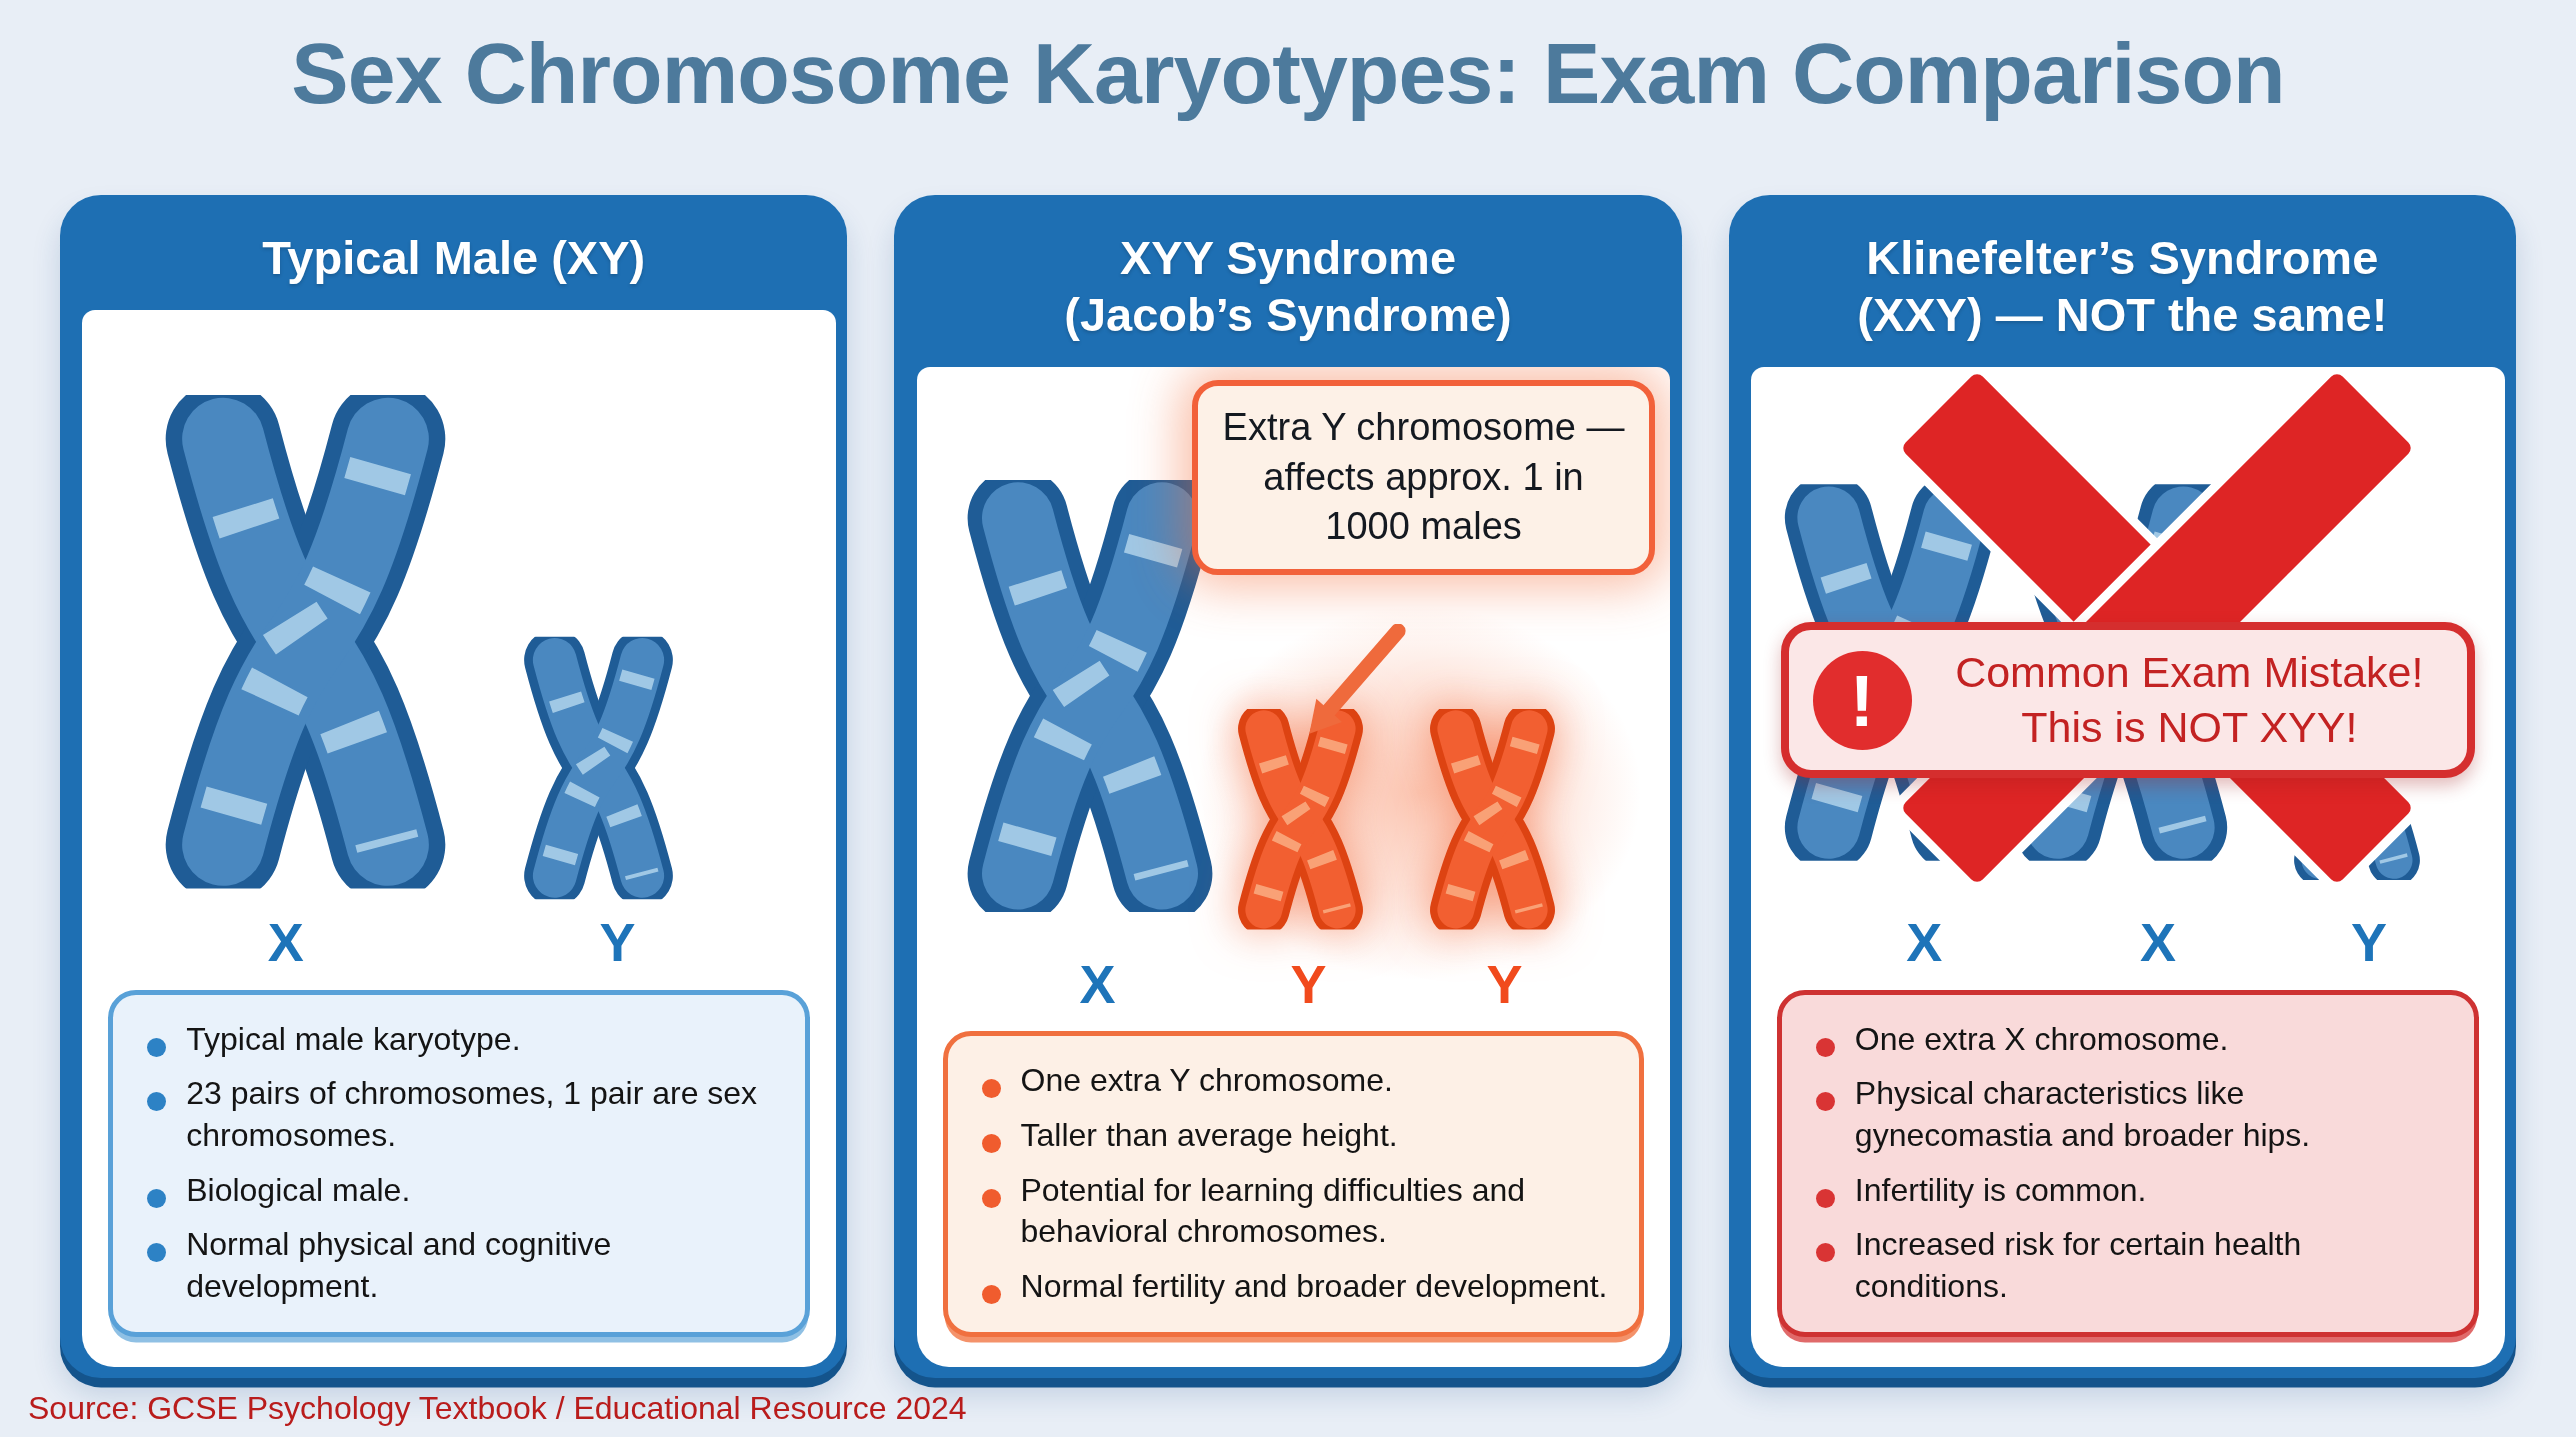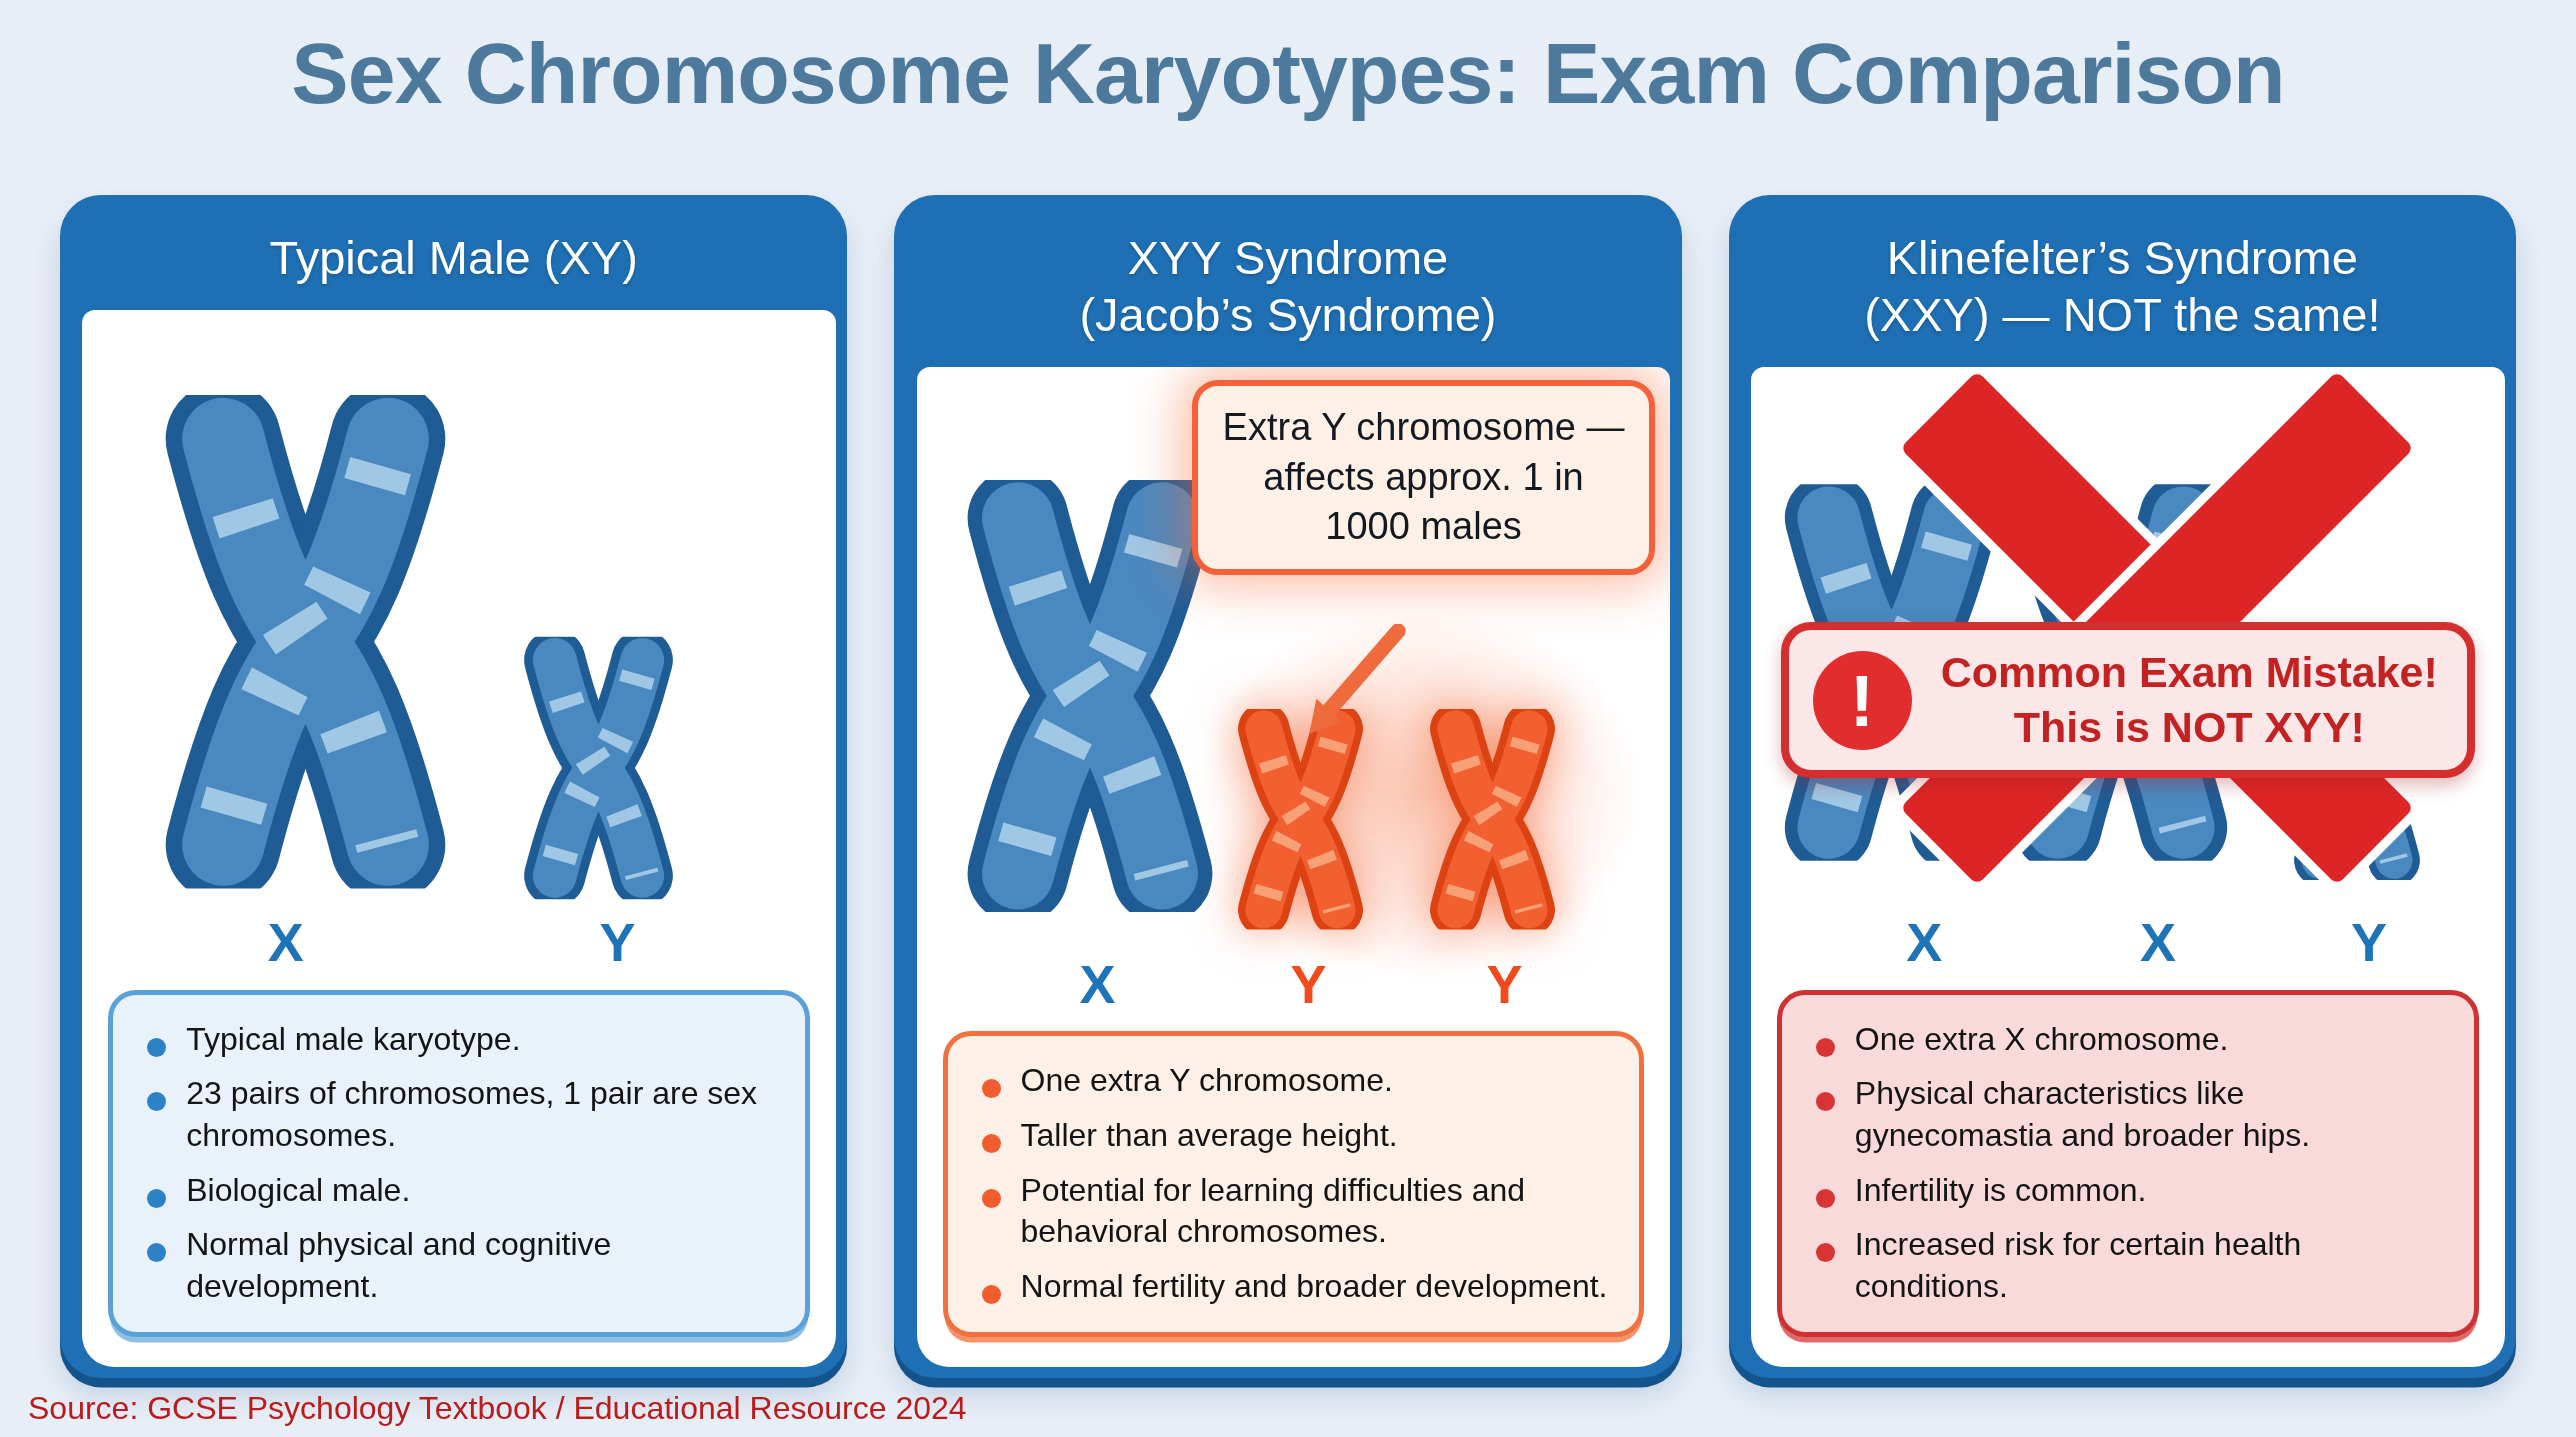--- a/index.html
+++ b/index.html
@@ -15,21 +15,21 @@
   .panels{
     position:absolute;left:60px;right:60px;top:195px;bottom:60px;
     display:flex;gap:47px;
   }
   .card{
     flex:1;background:#1e6fb3;border-radius:41px;padding:11.2px;
     display:flex;flex-direction:column;
     box-shadow:0 9.4px 0 #14548c, 0 17px 28px rgba(30,80,140,.18);
   }
   .card-header{
-    color:#fff;font-weight:normal;font-size:47px;line-height:1.22;
+    color:#fff;font-weight:bold;font-size:47px;line-height:1.22;
     text-align:center;padding:22.5px 7.5px 24px;
     text-shadow:0 1.9px 3.7px rgba(0,0,0,.18);
   }
   .card-body{
     background:#ffffff;border-radius:13px 13px 32px 32px;flex:1;
     display:flex;flex-direction:column;position:relative;overflow:hidden;margin-left:11px;
   }
   .chromo-area{flex:1;position:relative;margin:5.6px 7.5px 0;}
   .ch{position:absolute;}
   .label-row{height:71px;position:relative;margin-bottom:3.7px;}
@@ -74,21 +74,21 @@
   .badge{
     position:absolute;left:3%;right:3%;top:46%;z-index:5;
     display:flex;align-items:center;gap:24px;
     background:#fbe7e7;border:8.4px solid #d52e2e;border-radius:30px;
     padding:15px 24px;box-shadow:0 7.5px 17px rgba(160,30,30,.3);
   }
   .badge .icon{
     flex:0 0 auto;width:99px;height:99px;border-radius:50%;background:#e12d2d;
     color:#fff;font-weight:bold;font-size:73px;line-height:99px;text-align:center;
   }
-  .badge .btxt{flex:1;color:#c32222;font-weight:bold;font-size:43px;line-height:1.28;text-align:center;}
+  .badge .btxt{flex:1;color:#c32222;font-weight:normal;font-size:43px;line-height:1.28;text-align:center;}
   .badge .btxt div{white-space:nowrap;}
   .footer{
     position:absolute;left:28px;bottom:11.2px;font-size:32px;color:#b91c1c;
   }
   .defs{position:absolute;width:0;height:0;overflow:hidden;}
 </style>
 </head>
 <body>
 
 <svg class="defs" aria-hidden="true">

